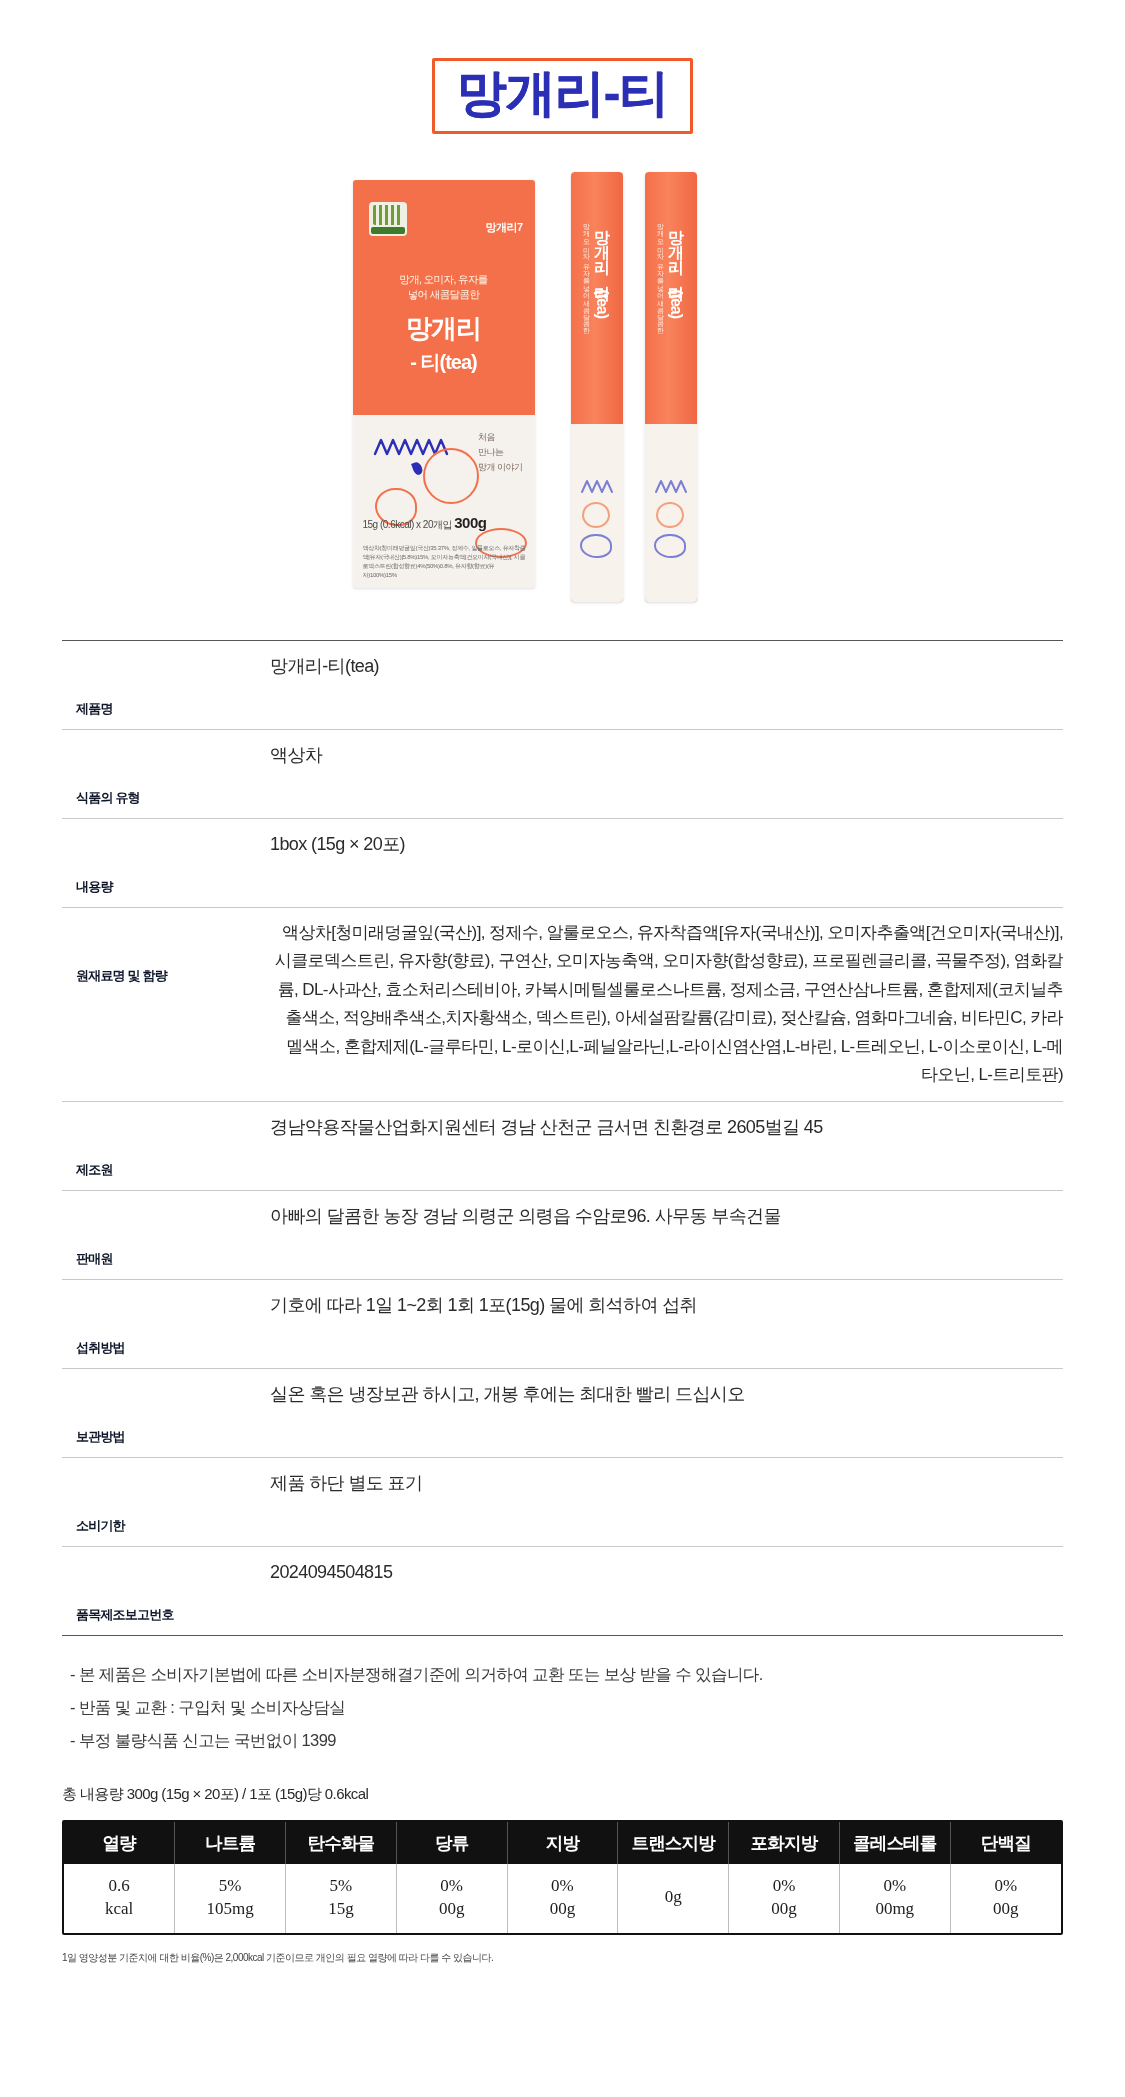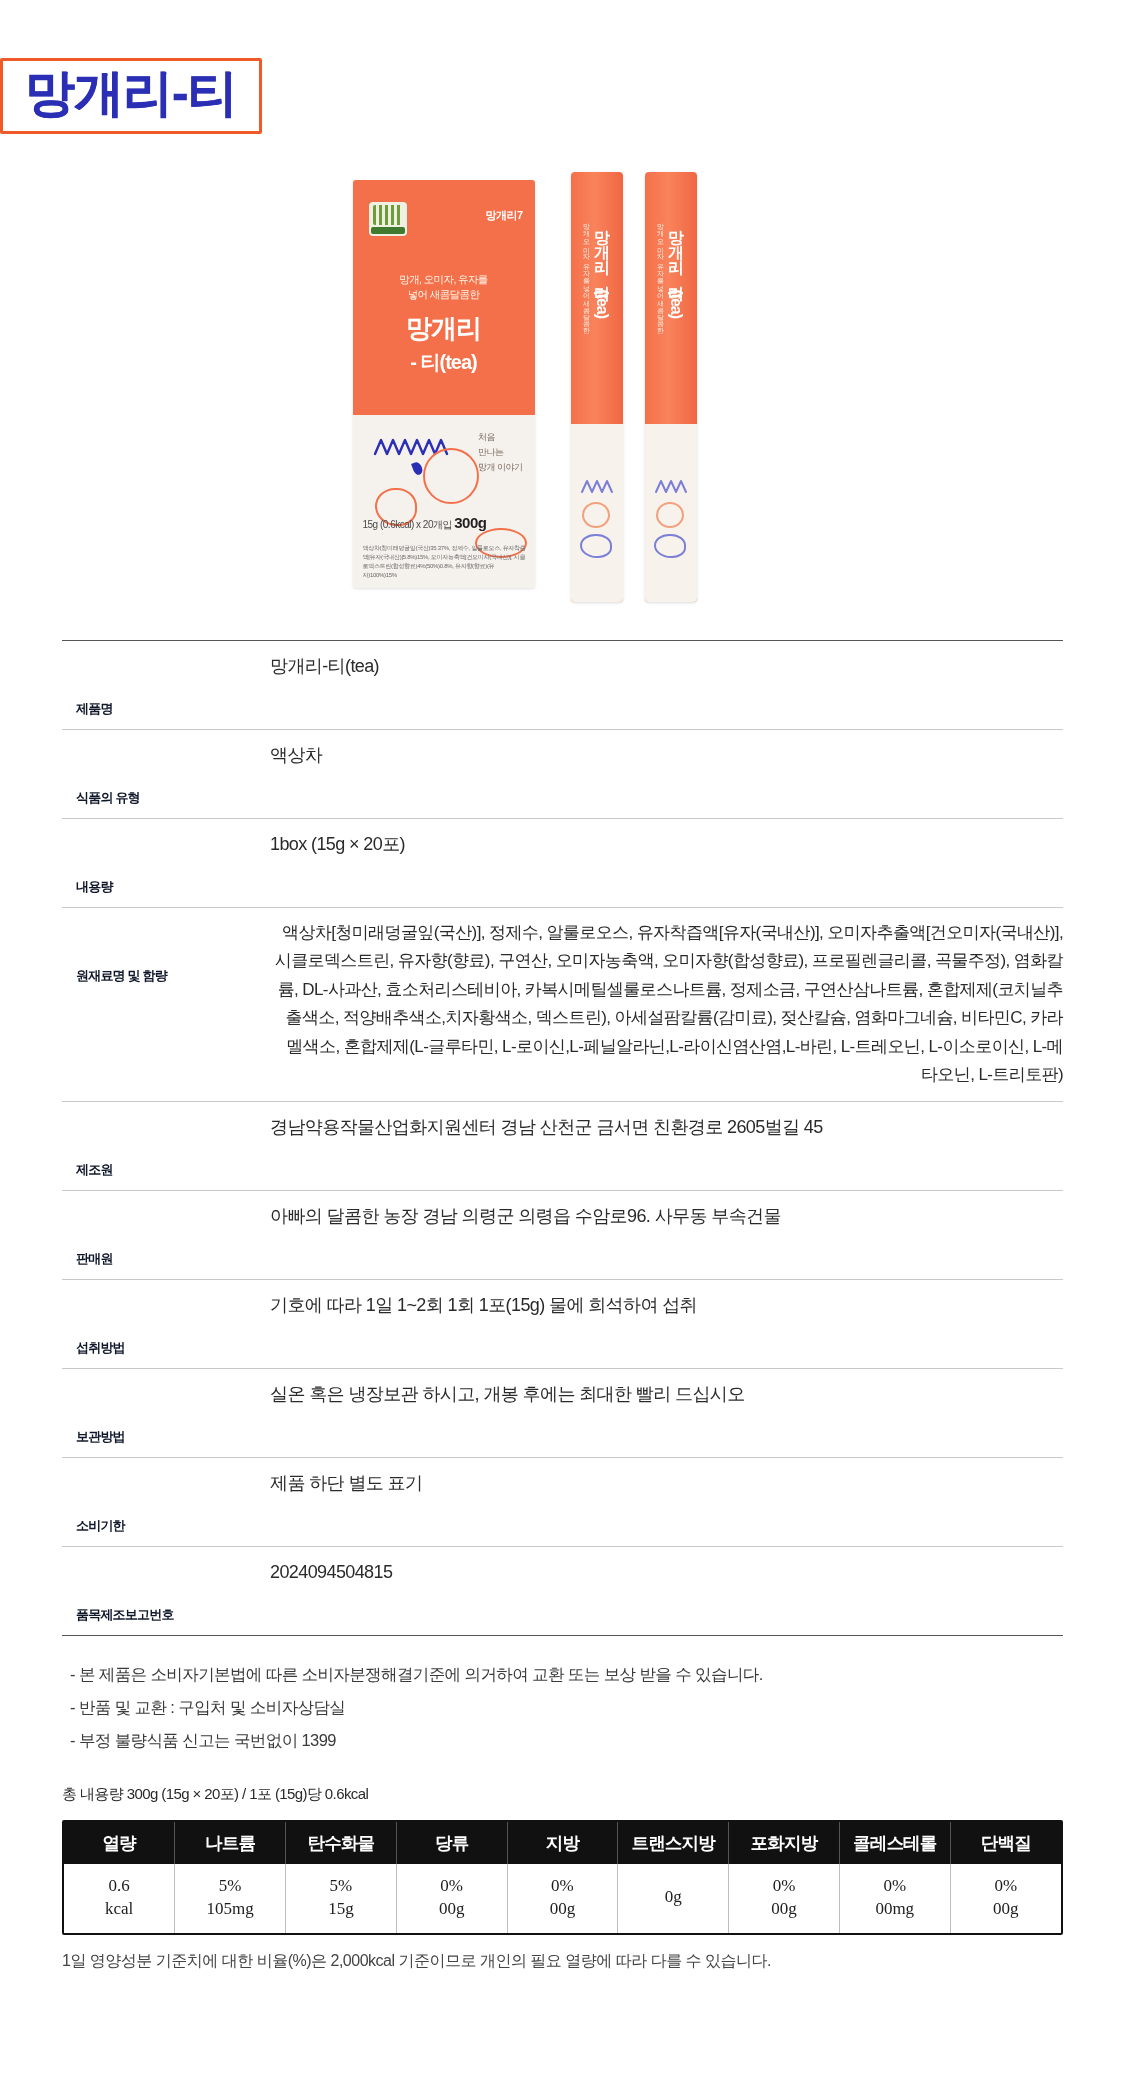--- a/index.html
+++ b/index.html
@@ -12,21 +12,21 @@
     height: 2097px;
     position: relative;
     font-family: "Liberation Sans", sans-serif;
     color: #231f20;
     overflow: hidden;
   }
 
   
   .title-wrap {
     padding-top: 58px;
-    text-align: left;
+    text-align: center;
   }
   .title-box {
     display: inline-block;
     border: 3px solid #f05a28;
     padding: 4px 22px 8px 22px;
     border-radius: 2px;
   }
   .title-text {
     font-size: 50px;
     font-weight: bold;
@@ -78,21 +78,21 @@
     background: repeating-linear-gradient(90deg,#6f9b3b 0 3px,#eef0e2 3px 6px);
     border-radius: 2px;
   }
   .box-logo-cap {
     position: absolute; left: 2px; bottom: 2px;
     width: 34px; height: 7px;
     background: #3f7a2f;
     border-radius: 2px;
   }
   .box-brand {
-    position: absolute; right: 12px; top: 28px;
+    position: absolute; right: 12px; top: 40px;
     color: #fff; font-size: 11px; font-weight: bold;
     letter-spacing: -0.5px;
   }
   .box-brand .ch { color:#fff; }
   .box-sub {
     position: absolute; left: 0; right: 0; top: 92px;
     text-align: center;
     color: #fff5e8;
     font-size: 10.5px;
     line-height: 1.45;
@@ -286,21 +286,21 @@
     padding: 11px 0 12px 0;
     border-right: 1px solid #bdbdbd;
     line-height: 1.35;
     color: #1d1d1d;
   }
   .nutri td:last-child { border-right: none; }
   .nutri td .l2 { display: block; }
 
   .nutri-foot {
     margin: 9px 62px 0 62px;
-    font-size: 16px;
+    font-size: 10px;
     color: #444;
     letter-spacing: -0.5px;
   }
 </style>
 </head>
 <body>
 
 <div class="title-wrap">
   <div class="title-box">
     <div class="title-text">망개리-티</div>

